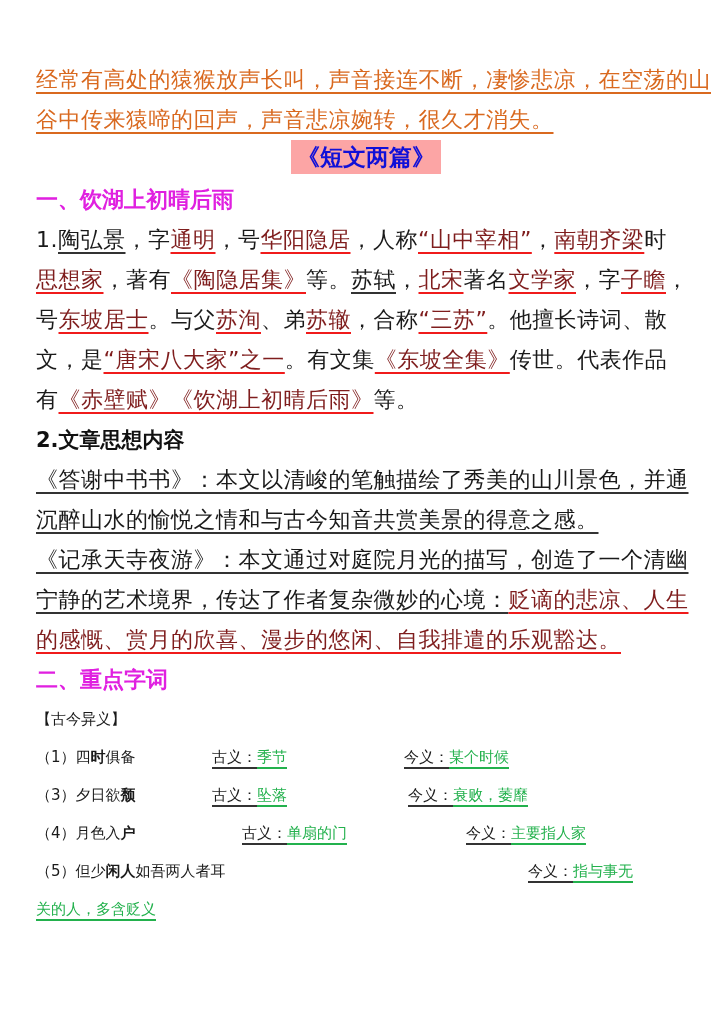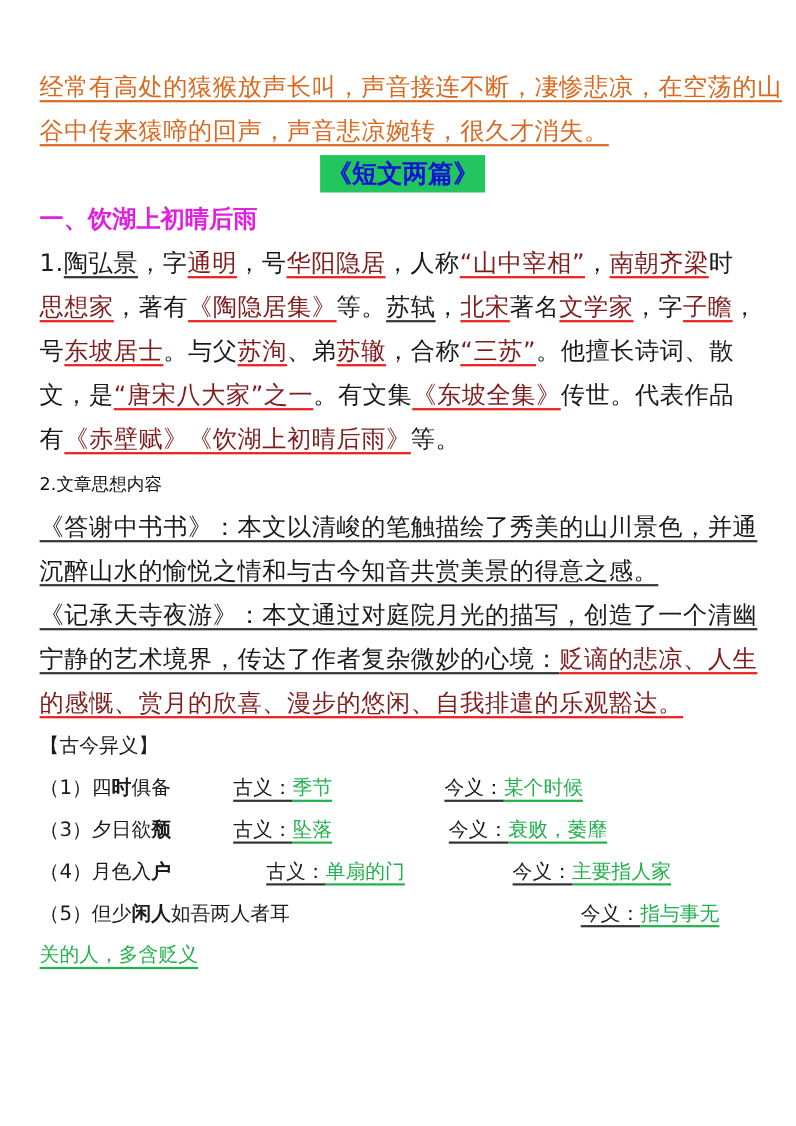--- a/index.html
+++ b/index.html
@@ -13,27 +13,27 @@
       font-size: 22px; line-height: 40px; height: 40px; white-space: nowrap;
       letter-spacing: 0.5px;
     }
     .u { text-decoration: underline; text-underline-offset: 5px; text-decoration-thickness: 2px; }
     .orange { color: #d9691f; text-decoration-color: #d9691f; }
     .red { color: #7f1d1d; text-decoration-color: #f01b1b; }
     .black-u { text-decoration-color: #333; }
     .green { color: #23b14d; text-decoration-color: #23b14d; }
     .title-wrap { text-align: center; height: 40px; line-height: 40px; }
     .title {
-      display: inline-block; background: #22c55e; color: #1010d8;
+      display: inline-block; background: #fca5a5; color: #1010d8;
       font-weight: bold; font-size: 23px; padding: 0 6px; line-height: 34px;
     }
     .section-h { color: #e020e0; font-weight: bold; font-size: 22px; line-height: 40px; height: 40px; }
-    .sub-h { font-weight: normal; font-size: 16px; line-height: 40px; height: 40px; color: #111; }
+    .sub-h { font-weight: bold; font-size: 21px; line-height: 40px; height: 40px; color: #111; }
     .b { font-weight: bold; }
-    .row { position: relative; height: 38px; line-height: 38px; font-size: 18px; white-space: nowrap; }
+    .row { position: relative; height: 38px; line-height: 38px; font-size: 15px; white-space: nowrap; }
     .row span.col { position: absolute; }
   </style>
 </head>
 <body>
 
 <div class="page">
 
   <div class="line">
     <span class="u orange">经常有高处的猿猴放声长叫，声音接连不断，凄惨悲凉，在空荡的山</span>
   </div>
@@ -59,20 +59,21 @@
 
   <div class="sub-h">2.文章思想内容</div>
 
   <div class="line"><span class="u black-u">《答谢中书书》：本文以清峻的笔触描绘了秀美的山川景色，并通</span></div>
   <div class="line"><span class="u black-u">沉醉山水的愉悦之情和与古今知音共赏美景的得意之感。</span></div>
 
   <div class="line"><span class="u black-u">《记承天寺夜游》：本文通过对庭院月光的描写，创造了一个清幽</span></div>
   <div class="line"><span class="u black-u">宁静的艺术境界，传达了作者复杂微妙的心境：</span><span class="u red">贬谪的悲凉、人生</span></div>
   <div class="line"><span class="u red">的感慨、赏月的欣喜、漫步的悠闲、自我排遣的乐观豁达。</span></div>
 
+  <div class="section-h">二、重点字词</div>
 
   <div class="row"><span>【古今异义】</span></div>
 
   <div class="row">
     <span class="col" style="left:0"><span>（1）</span><span>四</span><span class="b">时</span><span>俱备</span></span>
     <span class="col" style="left:176px"><span class="u black-u">古义：</span><span class="u green">季节</span></span>
     <span class="col" style="left:368px"><span class="u black-u">今义：</span><span class="u green">某个时候</span></span>
   </div>
 
 

